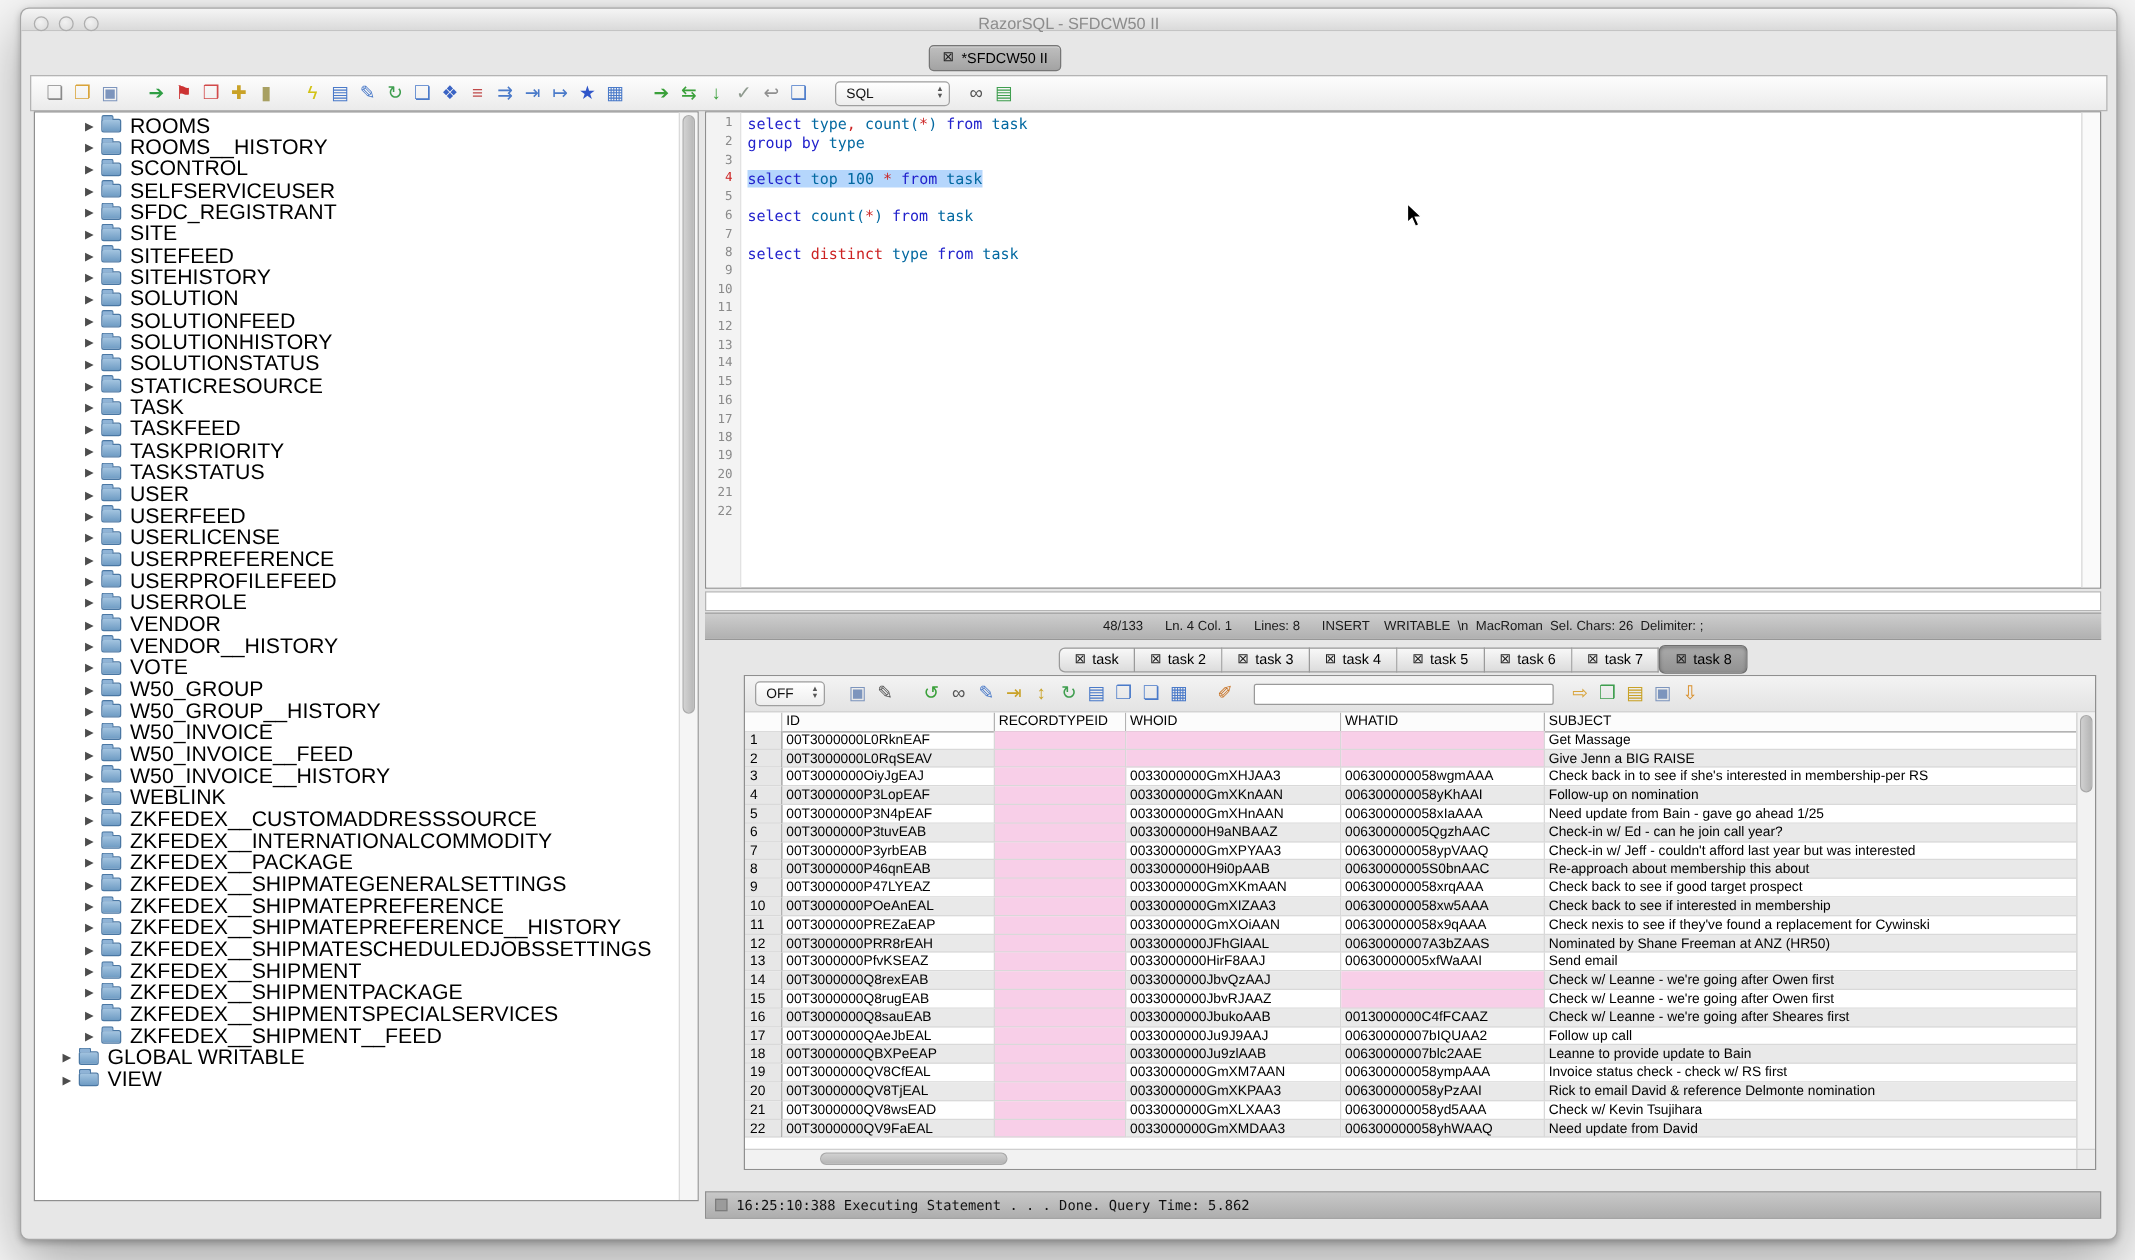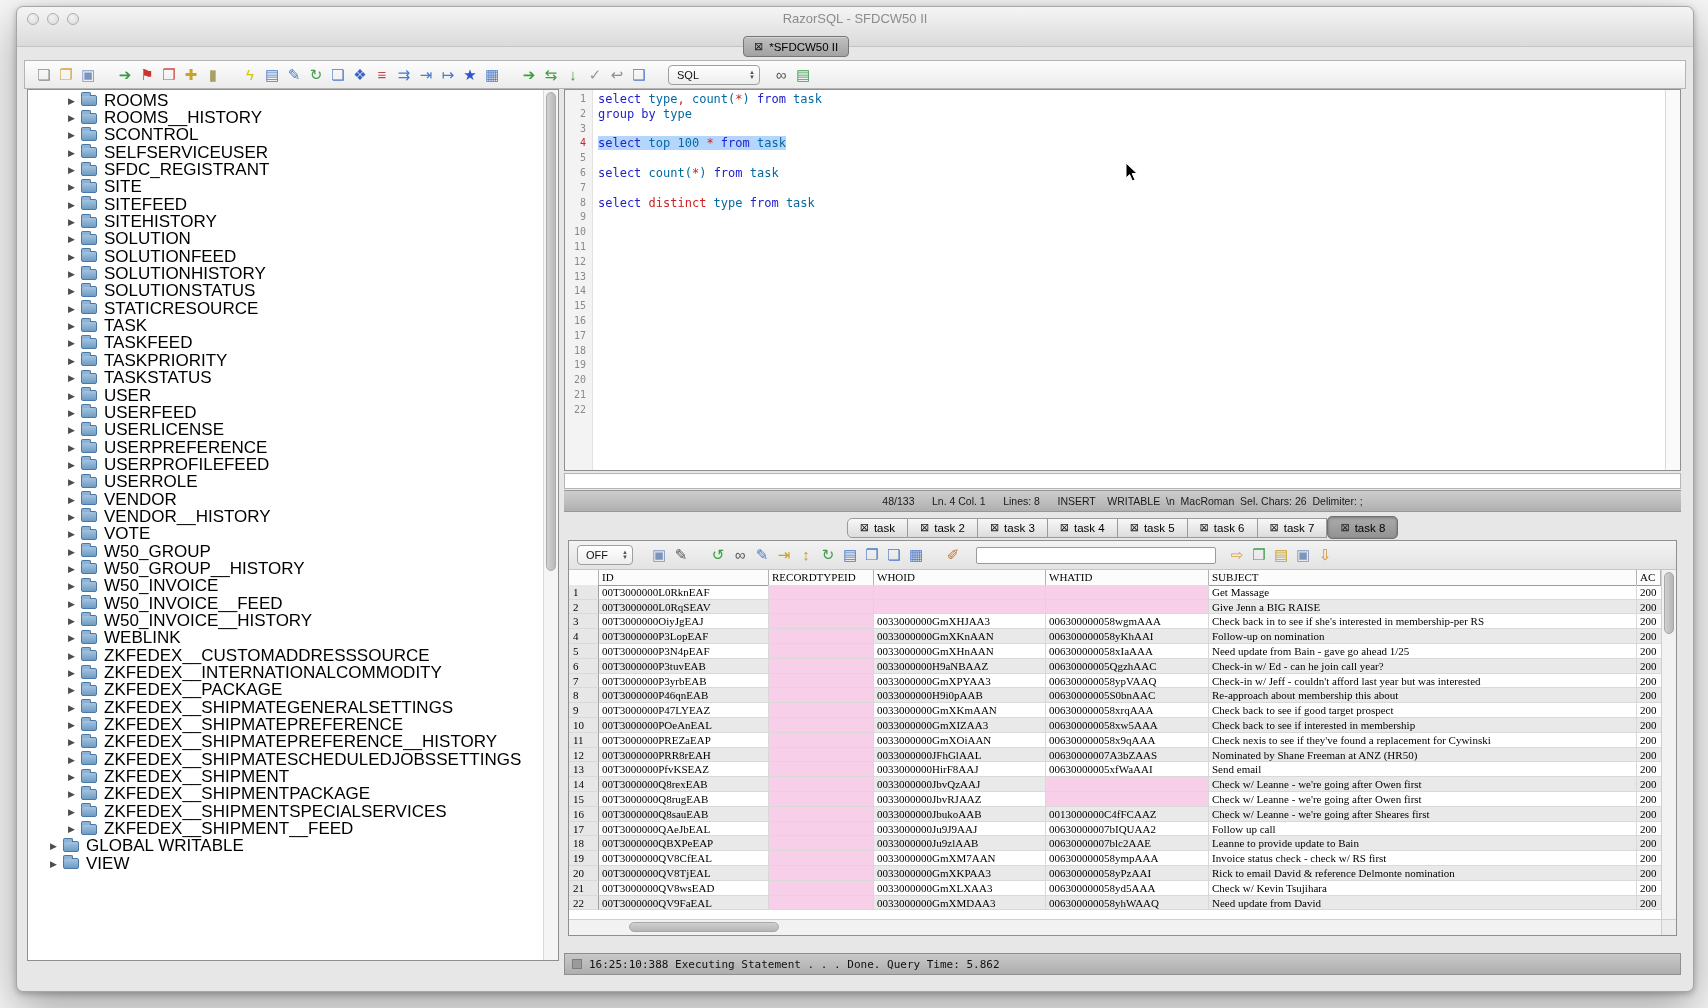--- a/index.html
+++ b/index.html
@@ -3,21 +3,21 @@
 <meta charset="utf-8">
 <style>
   * { margin:0; padding:0; box-sizing:border-box; }
   html,body { width:1708px; height:1008px; background:#f6f6f6; font-family:"Liberation Sans",sans-serif; overflow:hidden; }
 
   .window { position:absolute; left:16px; top:6px; width:1678px; height:986px;
             background:#e7e7e7; border:1px solid #a6a6a6; border-radius:7px;
             box-shadow:0 16px 46px rgba(0,0,0,.35), 0 2px 6px rgba(0,0,0,.25); }
 
   
-  .titlebar { position:absolute; left:0; top:0; right:0; height:40px;
+  .titlebar { position:absolute; left:0; top:0; right:0; height:18px;
               background:linear-gradient(#f5f5f5,#dadada); border-bottom:1px solid #c4c4c4;
               border-radius:7px 7px 0 0; }
   .lights { position:absolute; left:10px; top:6px; display:flex; gap:8px; }
   .light { width:12px; height:12px; border-radius:50%; border:1px solid #aeaeae;
            background:radial-gradient(circle at 40% 35%, #f2f2f2, #d9d9d9); }
   .wtitle { text-align:center; line-height:24px; font-size:13px; color:#8c8c8c; }
 
   
   .doctab { position:absolute; left:726px; top:29px; height:21px; padding:0 10px;
             display:flex; align-items:center; gap:6px; font-size:11.5px; color:#000;
@@ -91,29 +91,29 @@
            display:flex; justify-content:center; align-items:center; }
   .rtab { height:20px; display:flex; align-items:center; gap:5px; padding:0 12px;
           background:linear-gradient(#f8f8f8,#dcdcdc); border:1px solid #9a9a9a;
           border-left:none; font-size:11.5px; color:#000; }
   .rtab:first-child { border-left:1px solid #9a9a9a; border-radius:5px 0 0 5px; }
   .rtab:last-child { border-radius:0 5px 5px 0; }
   .rtab.sel { background:linear-gradient(#ababab,#929292); border:1px solid #6f6f6f;
               border-radius:5px; height:23px; box-shadow:inset 0 1px 3px rgba(0,0,0,.3); }
 
   
-  .results { position:absolute; left:551px; right:16px; top:533px; height:396px;
+  .results { position:absolute; left:578px; right:16px; top:533px; height:396px;
              background:#fff; border:1px solid #8f8f8f; }
   .res-toolbar { position:absolute; left:0; right:0; top:0; height:29px;
                  background:linear-gradient(#f3f3f3,#e3e3e3); border-bottom:1px solid #c6c6c6;
                  display:flex; align-items:center; padding:0 8px; }
   .offsel { width:56px; }
   .res-input { width:240px; height:17px; border:1px solid #9a9a9a; border-radius:2px;
                background:#fff; margin-left:12px; font-size:11px; padding:0 3px; }
-  .res-body { position:absolute; left:0; top:29px; right:15px; bottom:16px; overflow:hidden;font-family:Liberation Serif, serif; }
+  .res-body { position:absolute; left:0; top:29px; right:15px; bottom:16px; overflow:hidden; }
   .grow { display:flex; height:14.8px; }
   .gcell { padding:0 3px; font-size:11px; line-height:14.3px; white-space:nowrap;
            overflow:hidden; border-right:1px solid #d8d8d8; border-bottom:1px solid #d9d9d9;
            flex:0 0 auto; color:#000; }
   .ghead .gcell { background:#fcfcfc; border-right:1px solid #b2b2b2;
                   border-bottom:1px solid #9c9c9c; height:16px; line-height:15px; }
   .c0 { width:30px; background:#e7e7e7; border-right:1px solid #9f9f9f; padding-left:4px; }
   .c1 { width:170px; } .c2 { width:105px; } .c3 { width:172px; }
   .c4 { width:163px; } .c5 { width:428px; } .c6 { flex:1 1 auto; border-right:none; }
   .grow.even .gcell:not(.pink):not(.c0) { background:#e9e9e9; }

